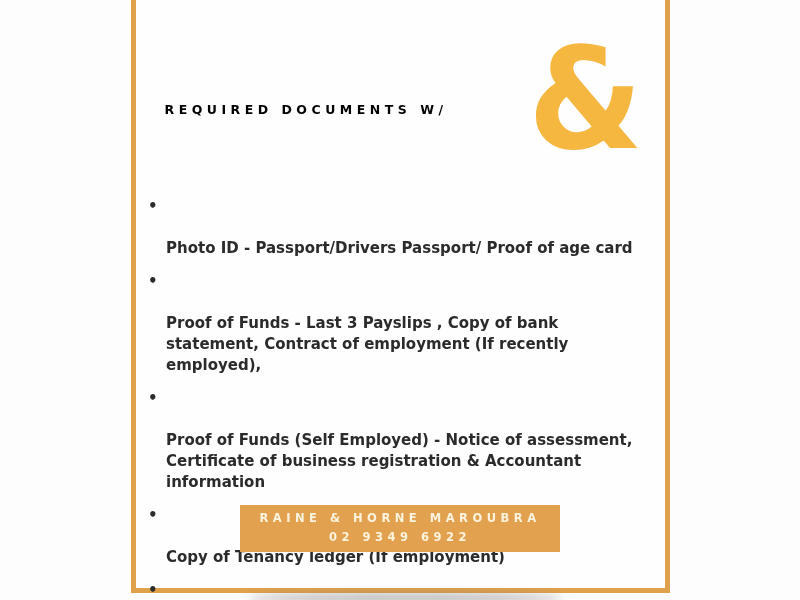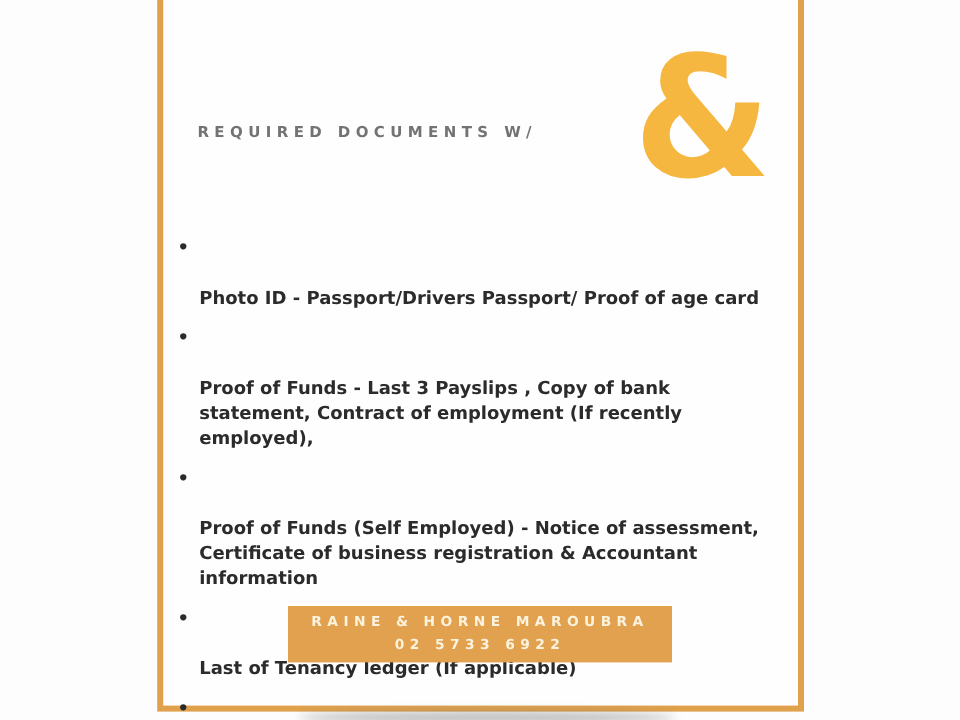--- a/index.html
+++ b/index.html
@@ -34,21 +34,21 @@
   .title {
     position: absolute;
     left: 138px;
     top: 100px;
     width: 336px;
     text-align: center;
     font-size: 12.5px;
     font-weight: bold;
     letter-spacing: 4.5px;
     line-height: 20px;
-    color: #737373;
+    color: #000000;
   }
   .ampersand {
     position: absolute;
     left: 528px;
     top: 30px;
     width: 110px;
     font-size: 140px;
     font-weight: bold;
     line-height: 1;
     color: #F6B741;
@@ -122,26 +122,26 @@
 employed),</span>
     </li>
       <li>
       <span class="bullet">•</span>
       <span class="li-text">Proof of Funds (Self Employed) - Notice of assessment,
 Certificate of business registration &amp; Accountant
 information</span>
     </li>
       <li>
       <span class="bullet">•</span>
-      <span class="li-text">Last of Tenancy ledger (If applicable)</span>
+      <span class="li-text">Copy of Tenancy ledger (If employment)</span>
     </li>
       <li>
       <span class="bullet">•</span>
       
     </li>
     </ul>
 
   <div class="badge">
     <div>RAINE &amp; HORNE MAROUBRA</div>
-    <div>02 5733 6922</div>
+    <div>02 9349 6922</div>
   </div>
 
 </div>
 
 </body></html>

